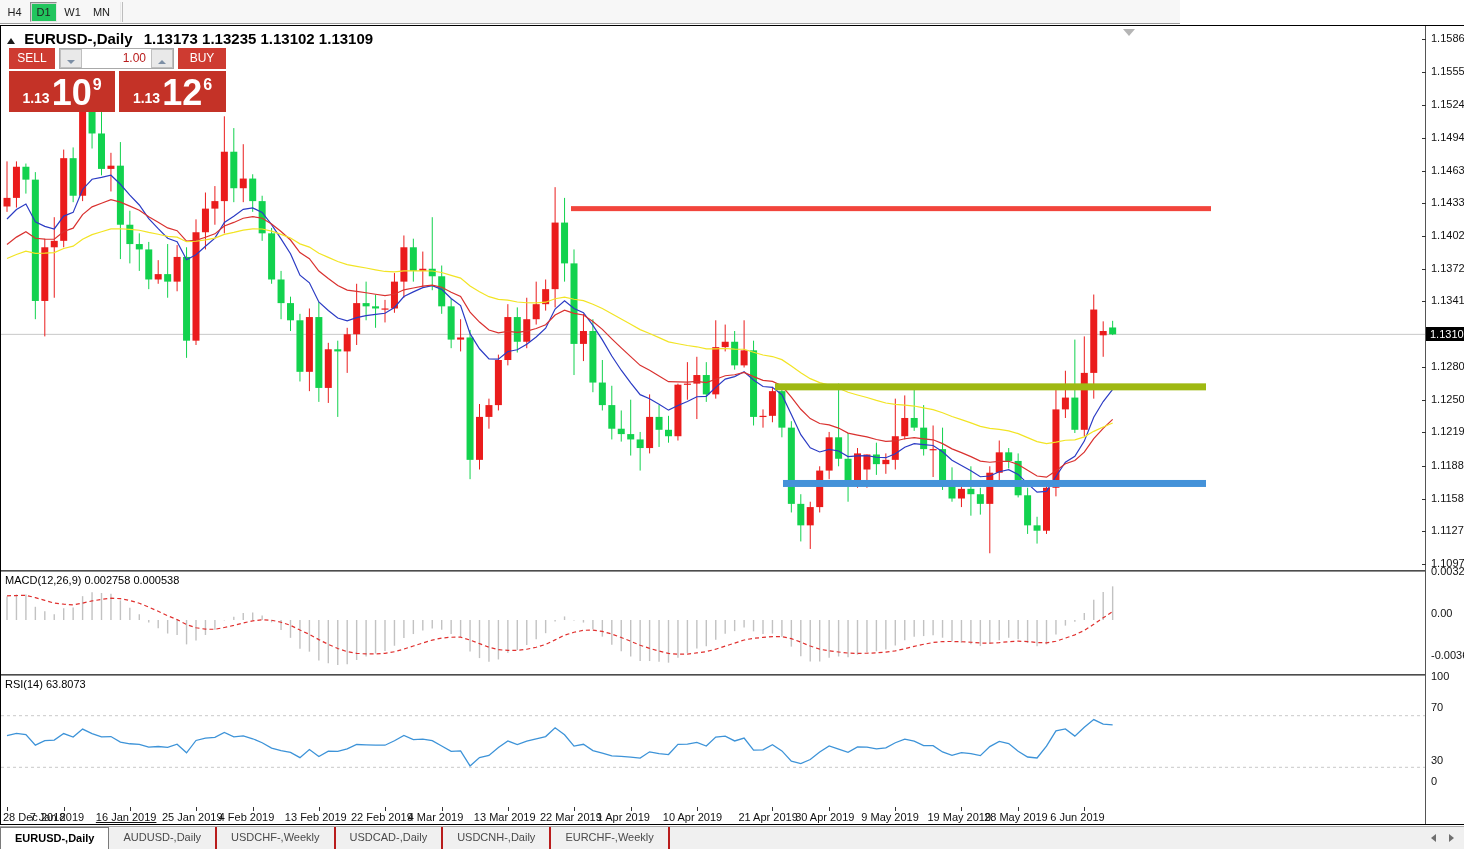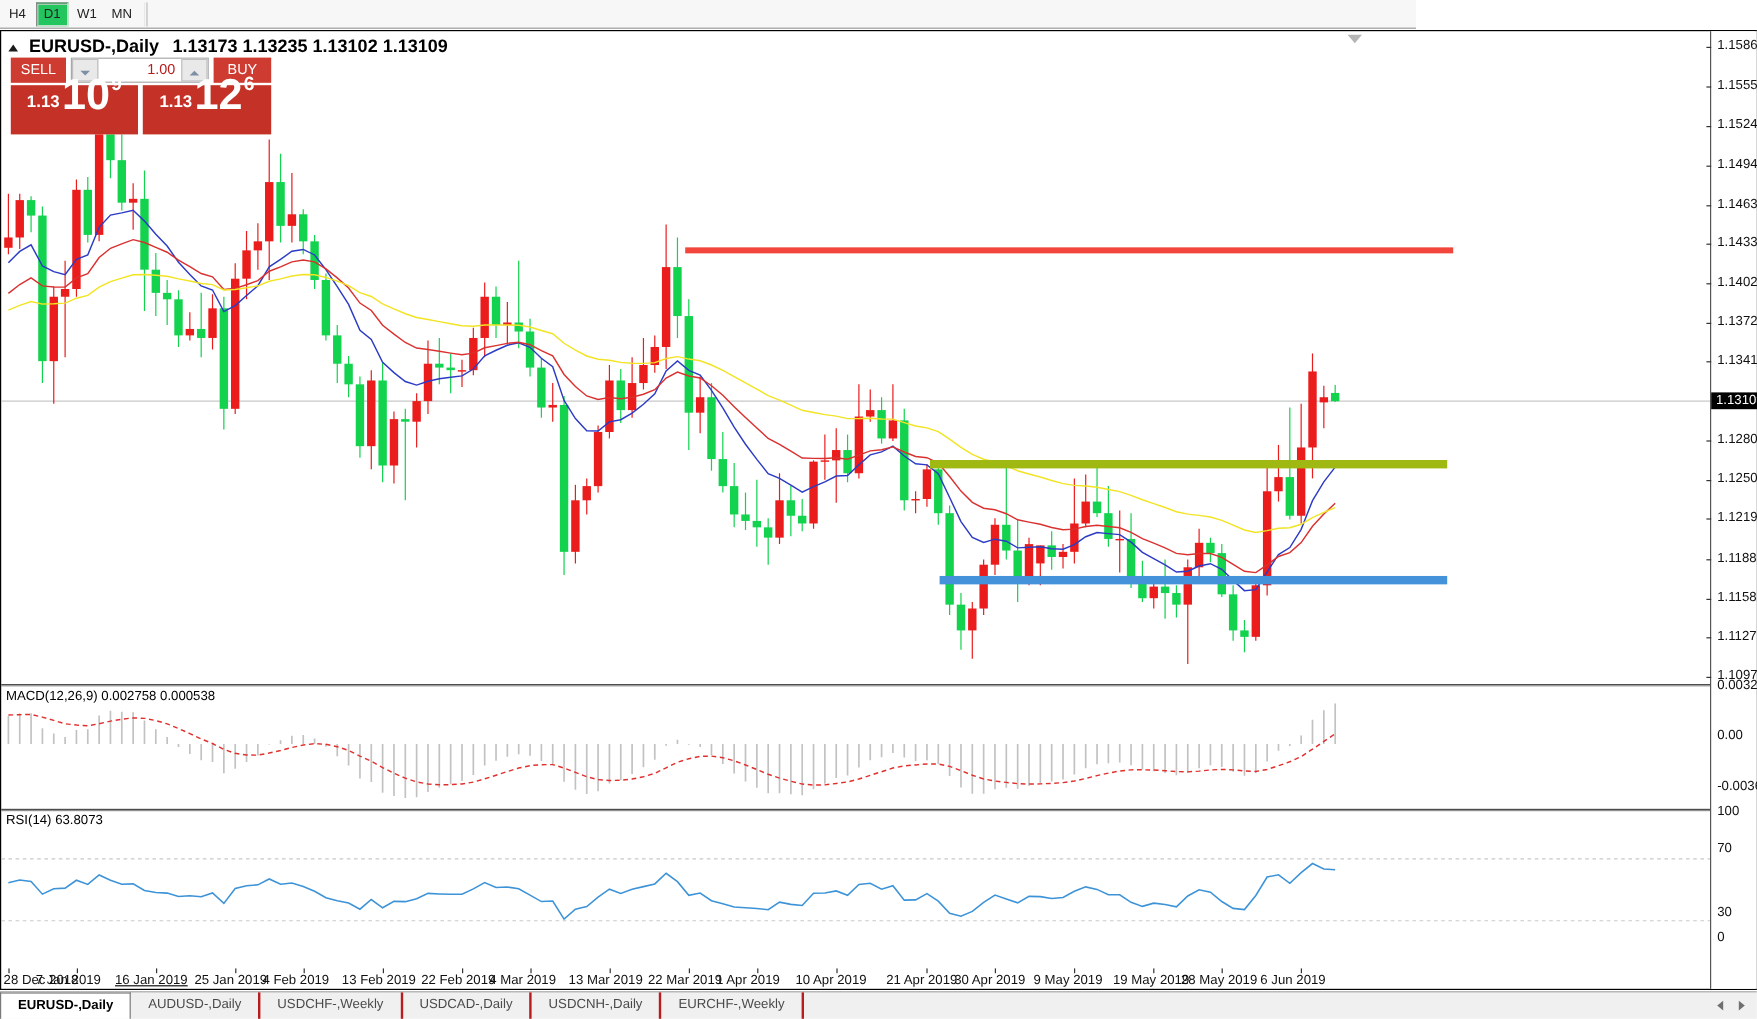--- a/index.html
+++ b/index.html
@@ -51,21 +51,21 @@
     border:1px solid #bfbfbf; text-align:center; cursor:pointer; }
   .vol-arr span { display:inline-block; width:0; height:0; margin-top:8px; }
   #vol-dn { left:0; } #vol-up { right:0; }
   #vol-dn span { border-left:4px solid transparent; border-right:4px solid transparent;
     border-top:4px solid #7d8fa5; }
   #vol-up span { border-left:4px solid transparent; border-right:4px solid transparent;
     border-bottom:4px solid #7d8fa5; }
   #vol-val { position:absolute; right:27px; top:2px; font-size:12px; color:#b91c1c; }
   .px-box { position:absolute; top:23px; height:41px; background:#c43227; color:#fff;
     cursor:pointer; display:flex; align-items:flex-end; justify-content:center;
-    padding-bottom:16px; }
+    padding-bottom:2px; }
   #sell-px { left:0; width:106px; } #buy-px { left:110px; width:107px; }
   .px-base { font-size:14px; font-weight:bold; margin:0 2px 4px 0; }
   .px-big  { font-size:36px; font-weight:bold; line-height:34px; }
   .px-sup  { font-size:16px; font-weight:bold; margin:0 0 16px 1px; }
 
   .ind-label { position:absolute; left:4px; top:2px; font-size:11px; color:#000; }
 
   
   #date-axis { position:absolute; left:0; top:781px; width:1424px; height:18px; }
   .d-label { position:absolute; top:4px; font-size:11px; color:#111; white-space:nowrap; }

